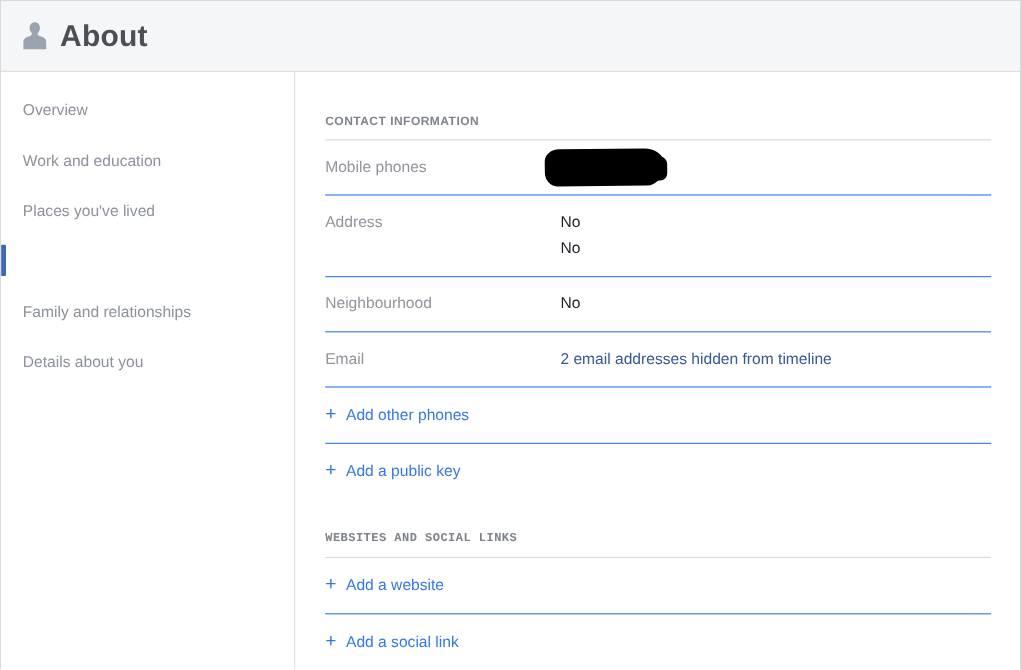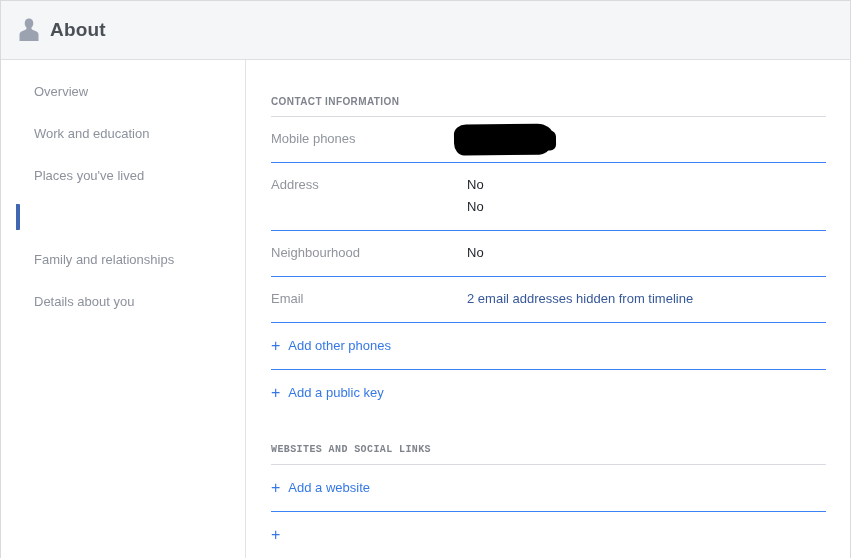--- a/index.html
+++ b/index.html
@@ -18,34 +18,33 @@
   .card-header {
     height:59px; flex:0 0 59px;
     background:#f5f6f7;
     border-bottom:1px solid #dddfe2;
     display:flex; align-items:center;
     padding-left:17px;
   }
   .person-icon { width:22px; height:26px; display:inline-flex; }
   .person-icon svg { width:22px; height:26px; fill:#9aa3af; }
   .page-title {
-    font-size:19px; font-weight:bold; color:#4b4f56;
+    font-size:25px; font-weight:bold; color:#4b4f56;
     margin-left:10px; letter-spacing:.2px;
   }
 
   
   .card-body { flex:1; display:flex; min-height:0; }
 
   
   .sidebar {
     width:245px; flex:0 0 245px;
     border-right:1px solid #e2e3e7;
     padding-top:10px;
     background:#fff;
-    padding-left:15px;
   }
   .side-item {
     position:relative; height:42px;
     display:flex; align-items:center;
     padding-left:18px;
     font-size:13px; color:#8c919c;
     cursor:pointer;
   }
   .side-item.active { color:#1d2129; font-weight:bold; }
   .active-bar {
@@ -189,18 +188,19 @@
       <div class="row action">
         <a class="add-link">
           <span class="plus-icon">+</span>
           <span>Add a website</span>
         </a>
       </div>
 
       <div class="row action last">
         <a class="add-link">
           <span class="plus-icon">+</span>
+          <span>Add a social link</span>
         </a>
       </div>
 
     </main>
   </div>
 </div>
 
 </body></html>

